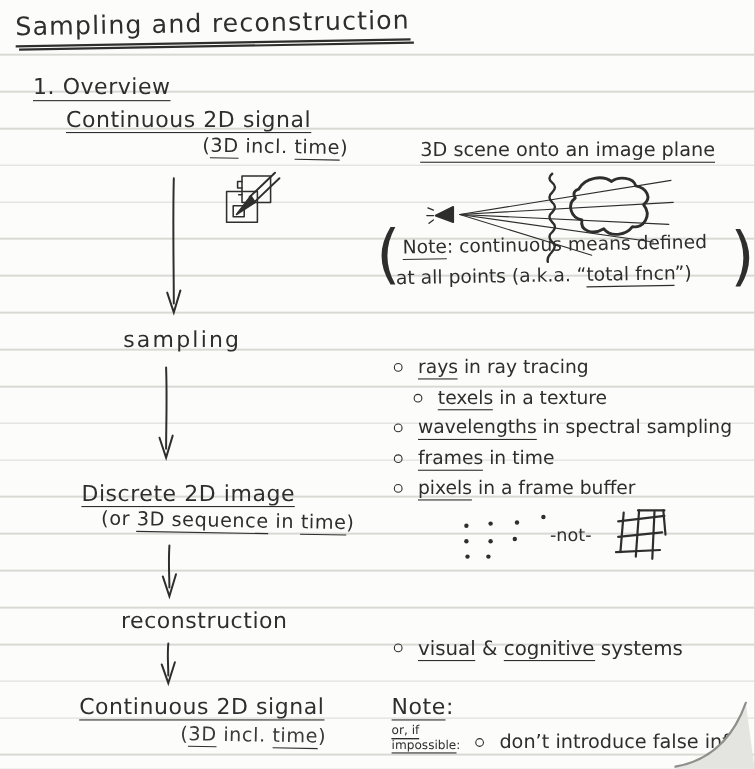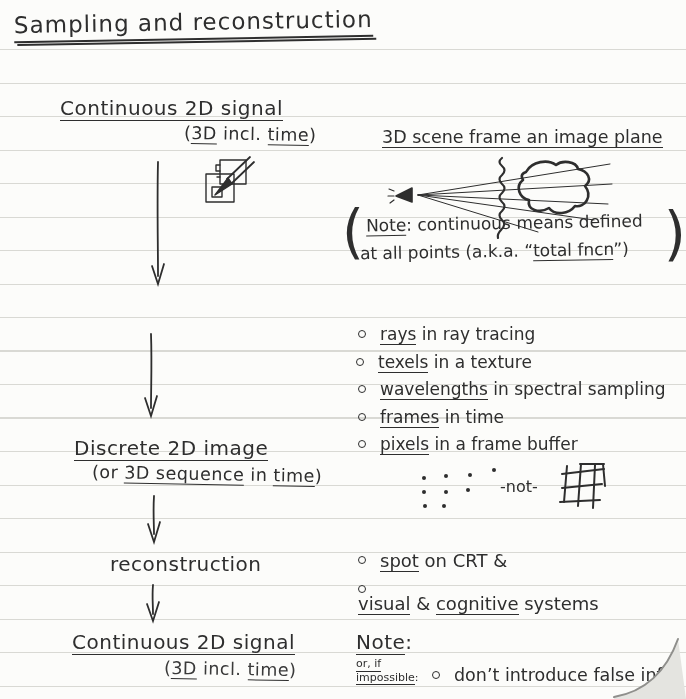--- a/index.html
+++ b/index.html
@@ -32,38 +32,40 @@
   svg{display:block;overflow:visible;}
   svg path, svg line, svg polyline, svg rect, svg circle{vector-effect:non-scaling-stroke;}
 </style>
 </head>
 <body>
 
 <div class="paper">
 
   <div class="abs title tiltL" style="left:14px;top:9px;">Sampling and reconstruction</div>
 
+  <div class="abs h1 u" style="left:30px;top:66px;">1. Overview</div>
 
   <div class="abs h2 rich" style="left:60px;top:96px;"><span class="u">Continuous 2D signal</span></div>
   <div class="abs sub rich tiltR" style="left:184px;top:124px;"><span>(</span><span class="u">3D</span><span> incl. </span><span class="u">time</span><span>)</span></div>
 
   <svg class="abs" style="left:200px;top:156px;" width="58" height="54" viewBox="0 0 58 54" fill="none" stroke="#2e2e2e" stroke-width="1.4" stroke-linecap="round" stroke-linejoin="round">
     <rect x="20" y="4" width="26" height="24"></rect>
     <path d="M20,9 L16,9 L16,15 L20,15 M20,21 L17,21"></path>
     <rect x="6" y="18" width="28" height="28"></rect>
     <path d="M50,1 L27,23 M54,6 L31,28" stroke-width="1.8"></path>
     <path d="M28,22 L32,28 L15,39 Z" fill="#2e2e2e"></path>
     <rect x="12" y="31" width="10" height="10"></rect>
   </svg>
 
   <svg class="abs" style="left:148px;top:160px;" width="20" height="130" viewBox="0 0 20 130" fill="none" stroke="#2e2e2e" stroke-width="1.8" stroke-linecap="round">
     <path d="M10,2 C9,44 10,82 10,116"></path>
     <path d="M4,106 L10,124 L16,104"></path>
   </svg>
 
+  <div class="abs h1" style="left:112px;top:296px;letter-spacing:2px;">sampling</div>
 
   <svg class="abs" style="left:141px;top:332px;" width="20" height="90" viewBox="0 0 20 90" fill="none" stroke="#2e2e2e" stroke-width="1.8" stroke-linecap="round">
     <path d="M10,2 C11,30 10,56 10,76"></path>
     <path d="M4,66 L10,84 L16,64"></path>
   </svg>
 
   <div class="abs h2 rich" style="left:74px;top:436px;"><span class="u">Discrete 2D image</span></div>
   <div class="abs sub rich tiltR" style="left:92px;top:464px;"><span>(or </span><span class="u">3D sequence</span><span> in </span><span class="u">time</span><span>)</span></div>
 
   <svg class="abs" style="left:144px;top:494px;" width="20" height="52" viewBox="0 0 20 52" fill="none" stroke="#2e2e2e" stroke-width="1.8" stroke-linecap="round">
@@ -74,21 +76,21 @@
   <div class="abs h1" style="left:110px;top:552px;">reconstruction</div>
 
   <svg class="abs" style="left:143px;top:584px;" width="20" height="40" viewBox="0 0 20 40" fill="none" stroke="#2e2e2e" stroke-width="1.8" stroke-linecap="round">
     <path d="M10,1 C9,12 10,20 10,30"></path>
     <path d="M4,20 L10,37 L16,18"></path>
   </svg>
 
   <div class="abs h2 rich" style="left:72px;top:630px;"><span class="u">Continuous 2D signal</span></div>
   <div class="abs sub rich tiltR" style="left:164px;top:659px;color:#3a3a3a;"><span>(</span><span class="u">3D</span><span> incl. </span><span class="u">time</span><span>)</span></div>
 
-  <div class="abs body rich" style="left:382px;top:127px;font-size:17.5px;"><span class="u">3D scene frame an image plane</span></div>
+  <div class="abs body rich" style="left:382px;top:127px;font-size:17.5px;"><span class="u">3D scene onto an image plane</span></div>
 
   <svg class="abs" style="left:388px;top:158px;" width="228" height="84" viewBox="0 0 228 84" fill="none" stroke="#2e2e2e" stroke-width="1.6" stroke-linecap="round" stroke-linejoin="round">
     <path d="M24,30 L8,38 L24,44 Z" fill="#2e2e2e"></path>
     <path d="M6,33 L1,31 M6,38 L0,38 M6,42 L2,45" stroke-width="1.2"></path>
     <g stroke-width="1">
       <path d="M30,37 L222,6"></path>
       <path d="M30,37 L224,26"></path>
       <path d="M30,37 L220,46"></path>
       <path d="M30,37 L206,62"></path>
       <path d="M30,37 L150,74"></path>
@@ -99,21 +101,21 @@
 
   <div class="abs paren" style="left:342px;top:204px;">(</div>
   <div class="abs body rich tiltL" style="left:366px;top:213px;"><span class="u">Note</span><span>: continuous means defined</span></div>
   <div class="abs body rich tiltL" style="left:360px;top:241px;"><span>at all points (a.k.a. “</span><span class="u">total fncn</span><span>”)</span></div>
   <div class="abs paren" style="left:664px;top:206px;">)</div>
 
   <div class="row" style="left:358px;top:324px;">
     <span class="bullet"></span>
     <span class="body rich"><span class="u">rays</span><span> in ray tracing</span></span>
   </div>
-  <div class="row" style="left:356px;top:352px;">
+  <div class="row" style="left:376px;top:352px;">
     <span class="bullet"></span>
     <span class="body rich"><span class="u">texels</span><span> in a texture</span></span>
   </div>
   <div class="row" style="left:358px;top:379px;">
     <span class="bullet"></span>
     <span class="body rich"><span class="u">wavelengths</span><span> in spectral sampling</span></span>
   </div>
   <div class="row" style="left:358px;top:407px;">
     <span class="bullet"></span>
     <span class="body rich"><span class="u">frames</span><span> in time</span></span>
@@ -139,25 +141,21 @@
     <path d="M9,4 L6,40"></path>
       <path d="M23,2 L20,44"></path>
       <path d="M37,3 L35,46"></path>
     <path d="M4,12 L46,7"></path>
       <path d="M4,26 L44,22"></path>
       <path d="M2,40 L42,38"></path>
     <path d="M45,2 L47,24"></path>
       <path d="M22,2 L46,2"></path>
   </svg>
 
-  <div class="row" style="left:358px;top:550px;">
-    <span class="bullet"></span>
-    <span class="body rich" style="font-size:18px"><span class="u">spot</span><span> on CRT &amp;</span></span>
-  </div>
-  <div class="row" style="left:358px;top:579px;flex-direction:column;">
+  <div class="row" style="left:358px;top:579px;">
     <span class="bullet"></span>
     <span class="body rich" style="font-size:18px"><span class="u">visual</span><span> &amp; </span><span class="u">cognitive</span><span> systems</span></span>
   </div>
 
   <div class="abs h1 rich" style="left:356px;top:630px;"><span class="u">Note</span><span>:</span></div>
   <div class="abs small u" style="left:356px;top:657px;"><span class="u">or, if</span></div>
   <div class="abs small rich" style="left:356px;top:671px;"><span class="u">impossible</span><span>:</span></div>
   <div class="row" style="left:432px;top:665px;">
     <span class="bullet"></span>
     <span class="body" style="font-size:17.5px">don’t introduce false info</span>

